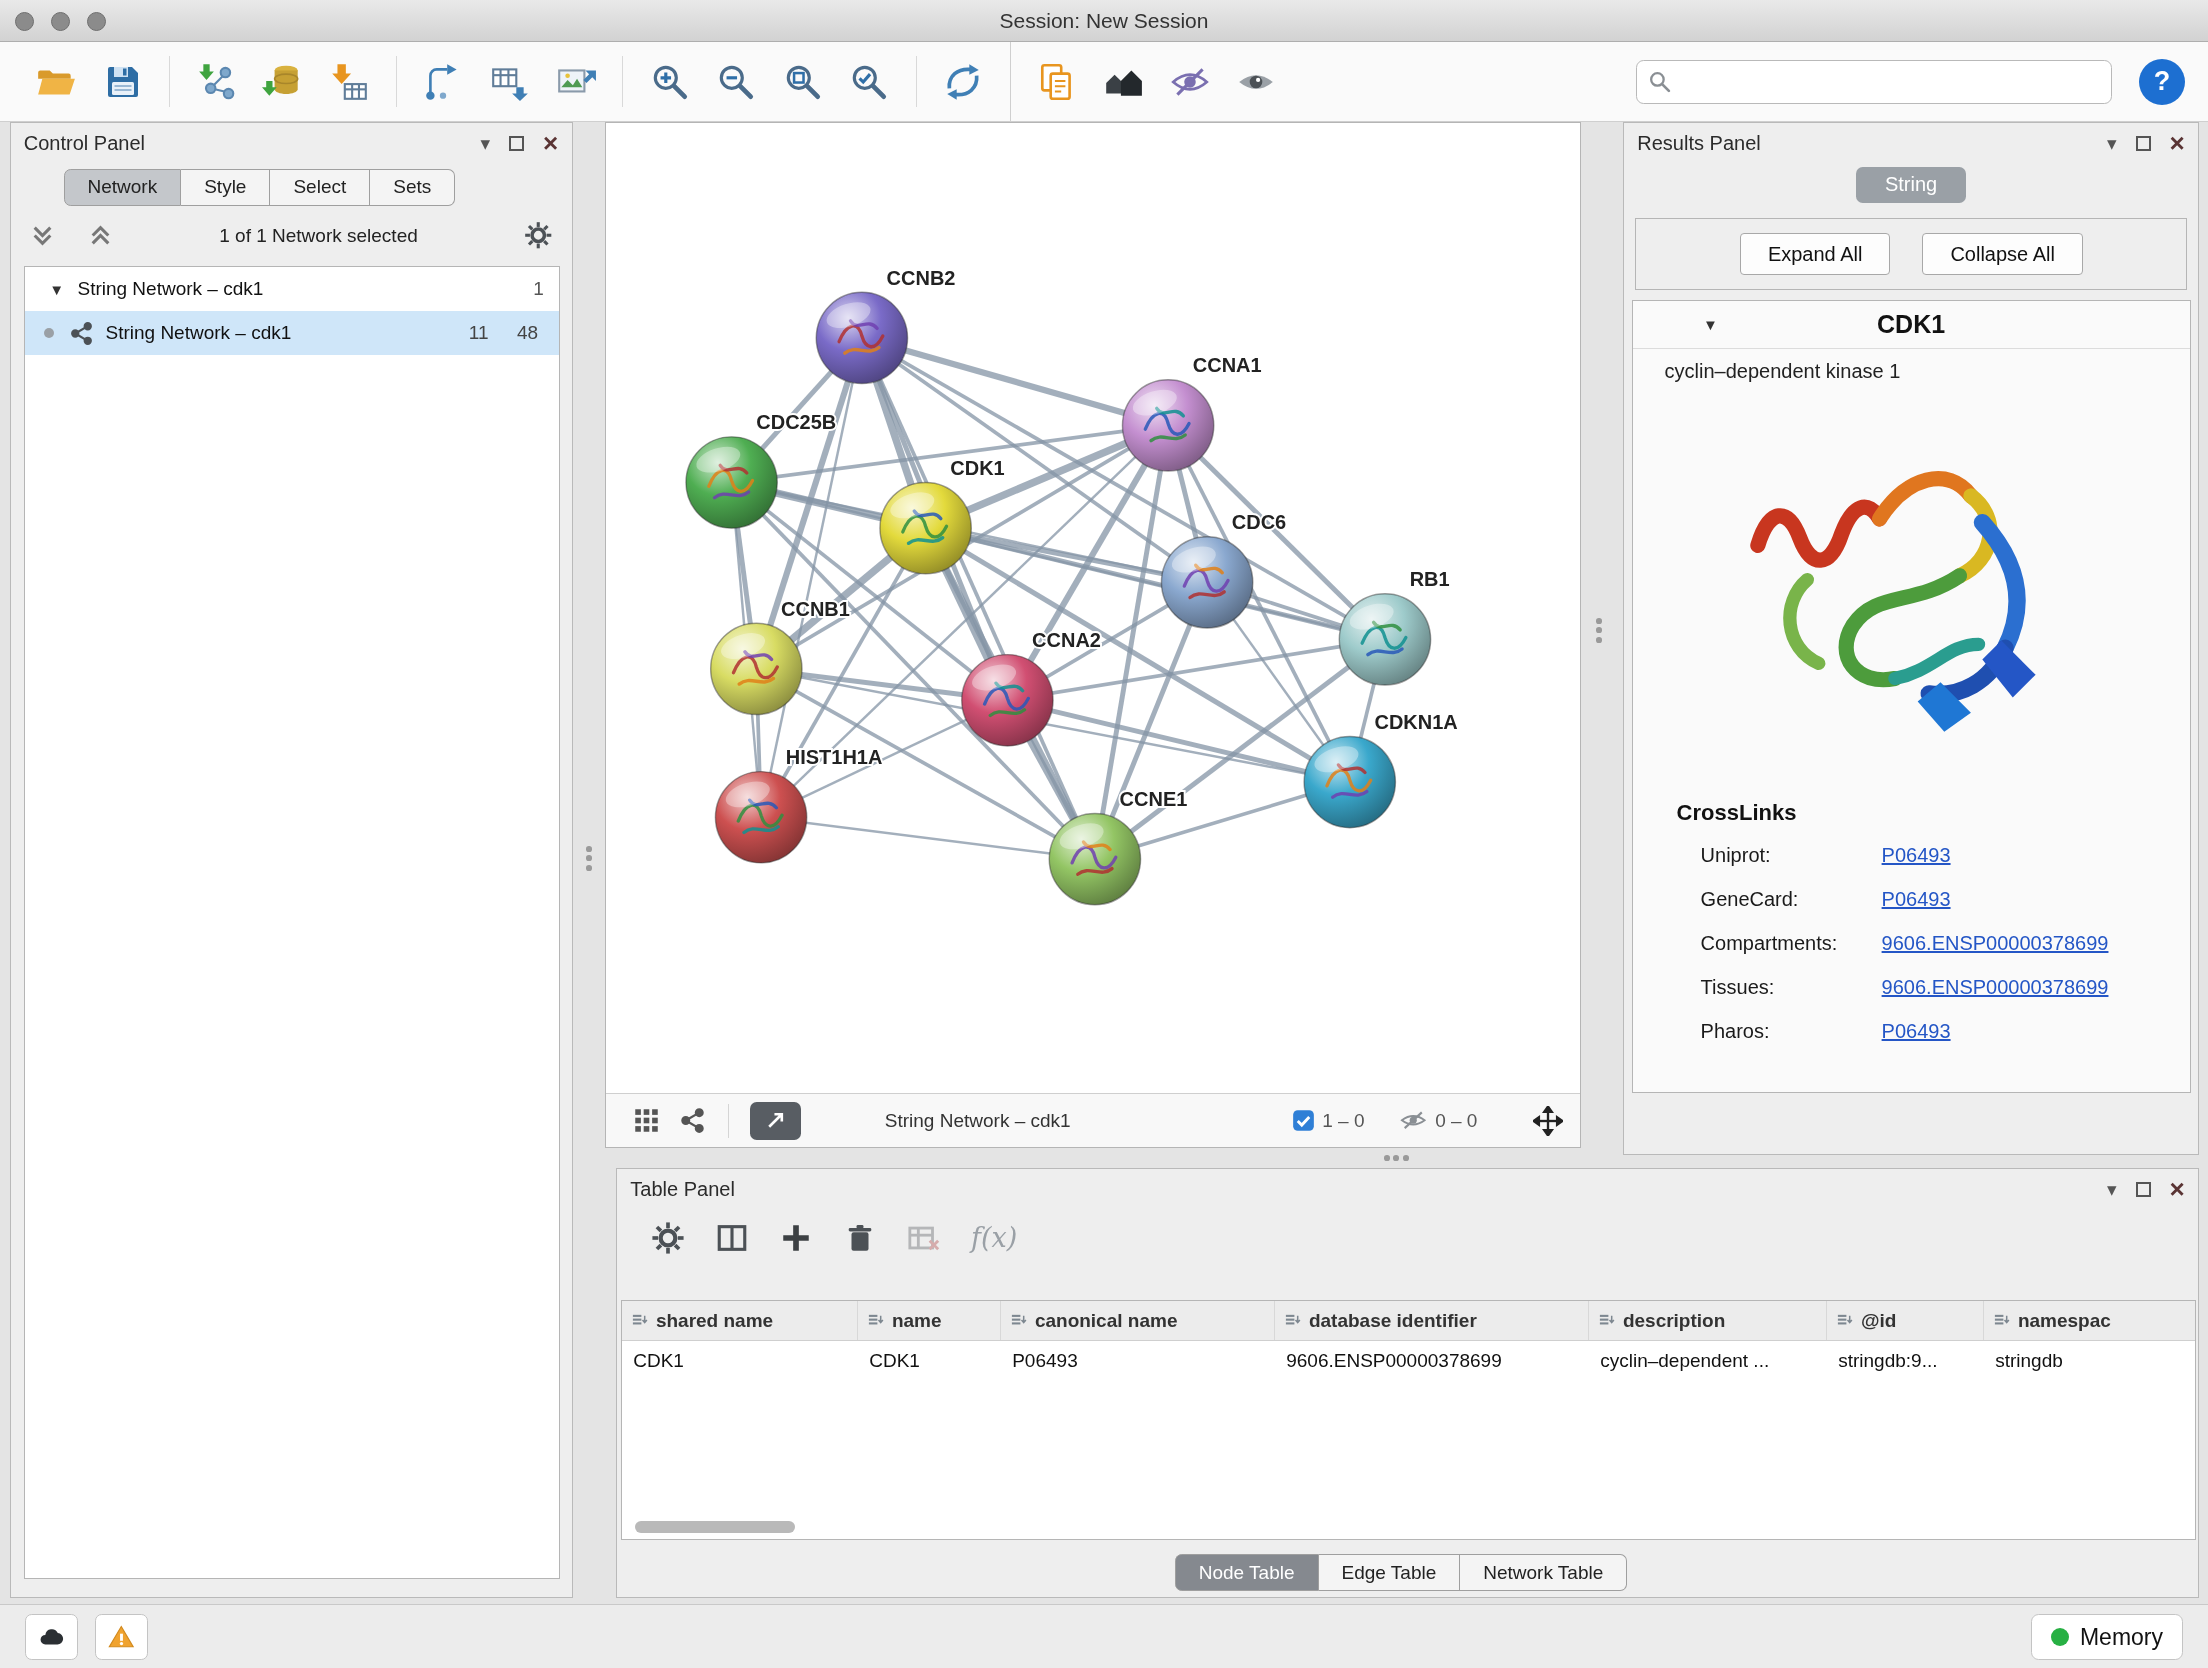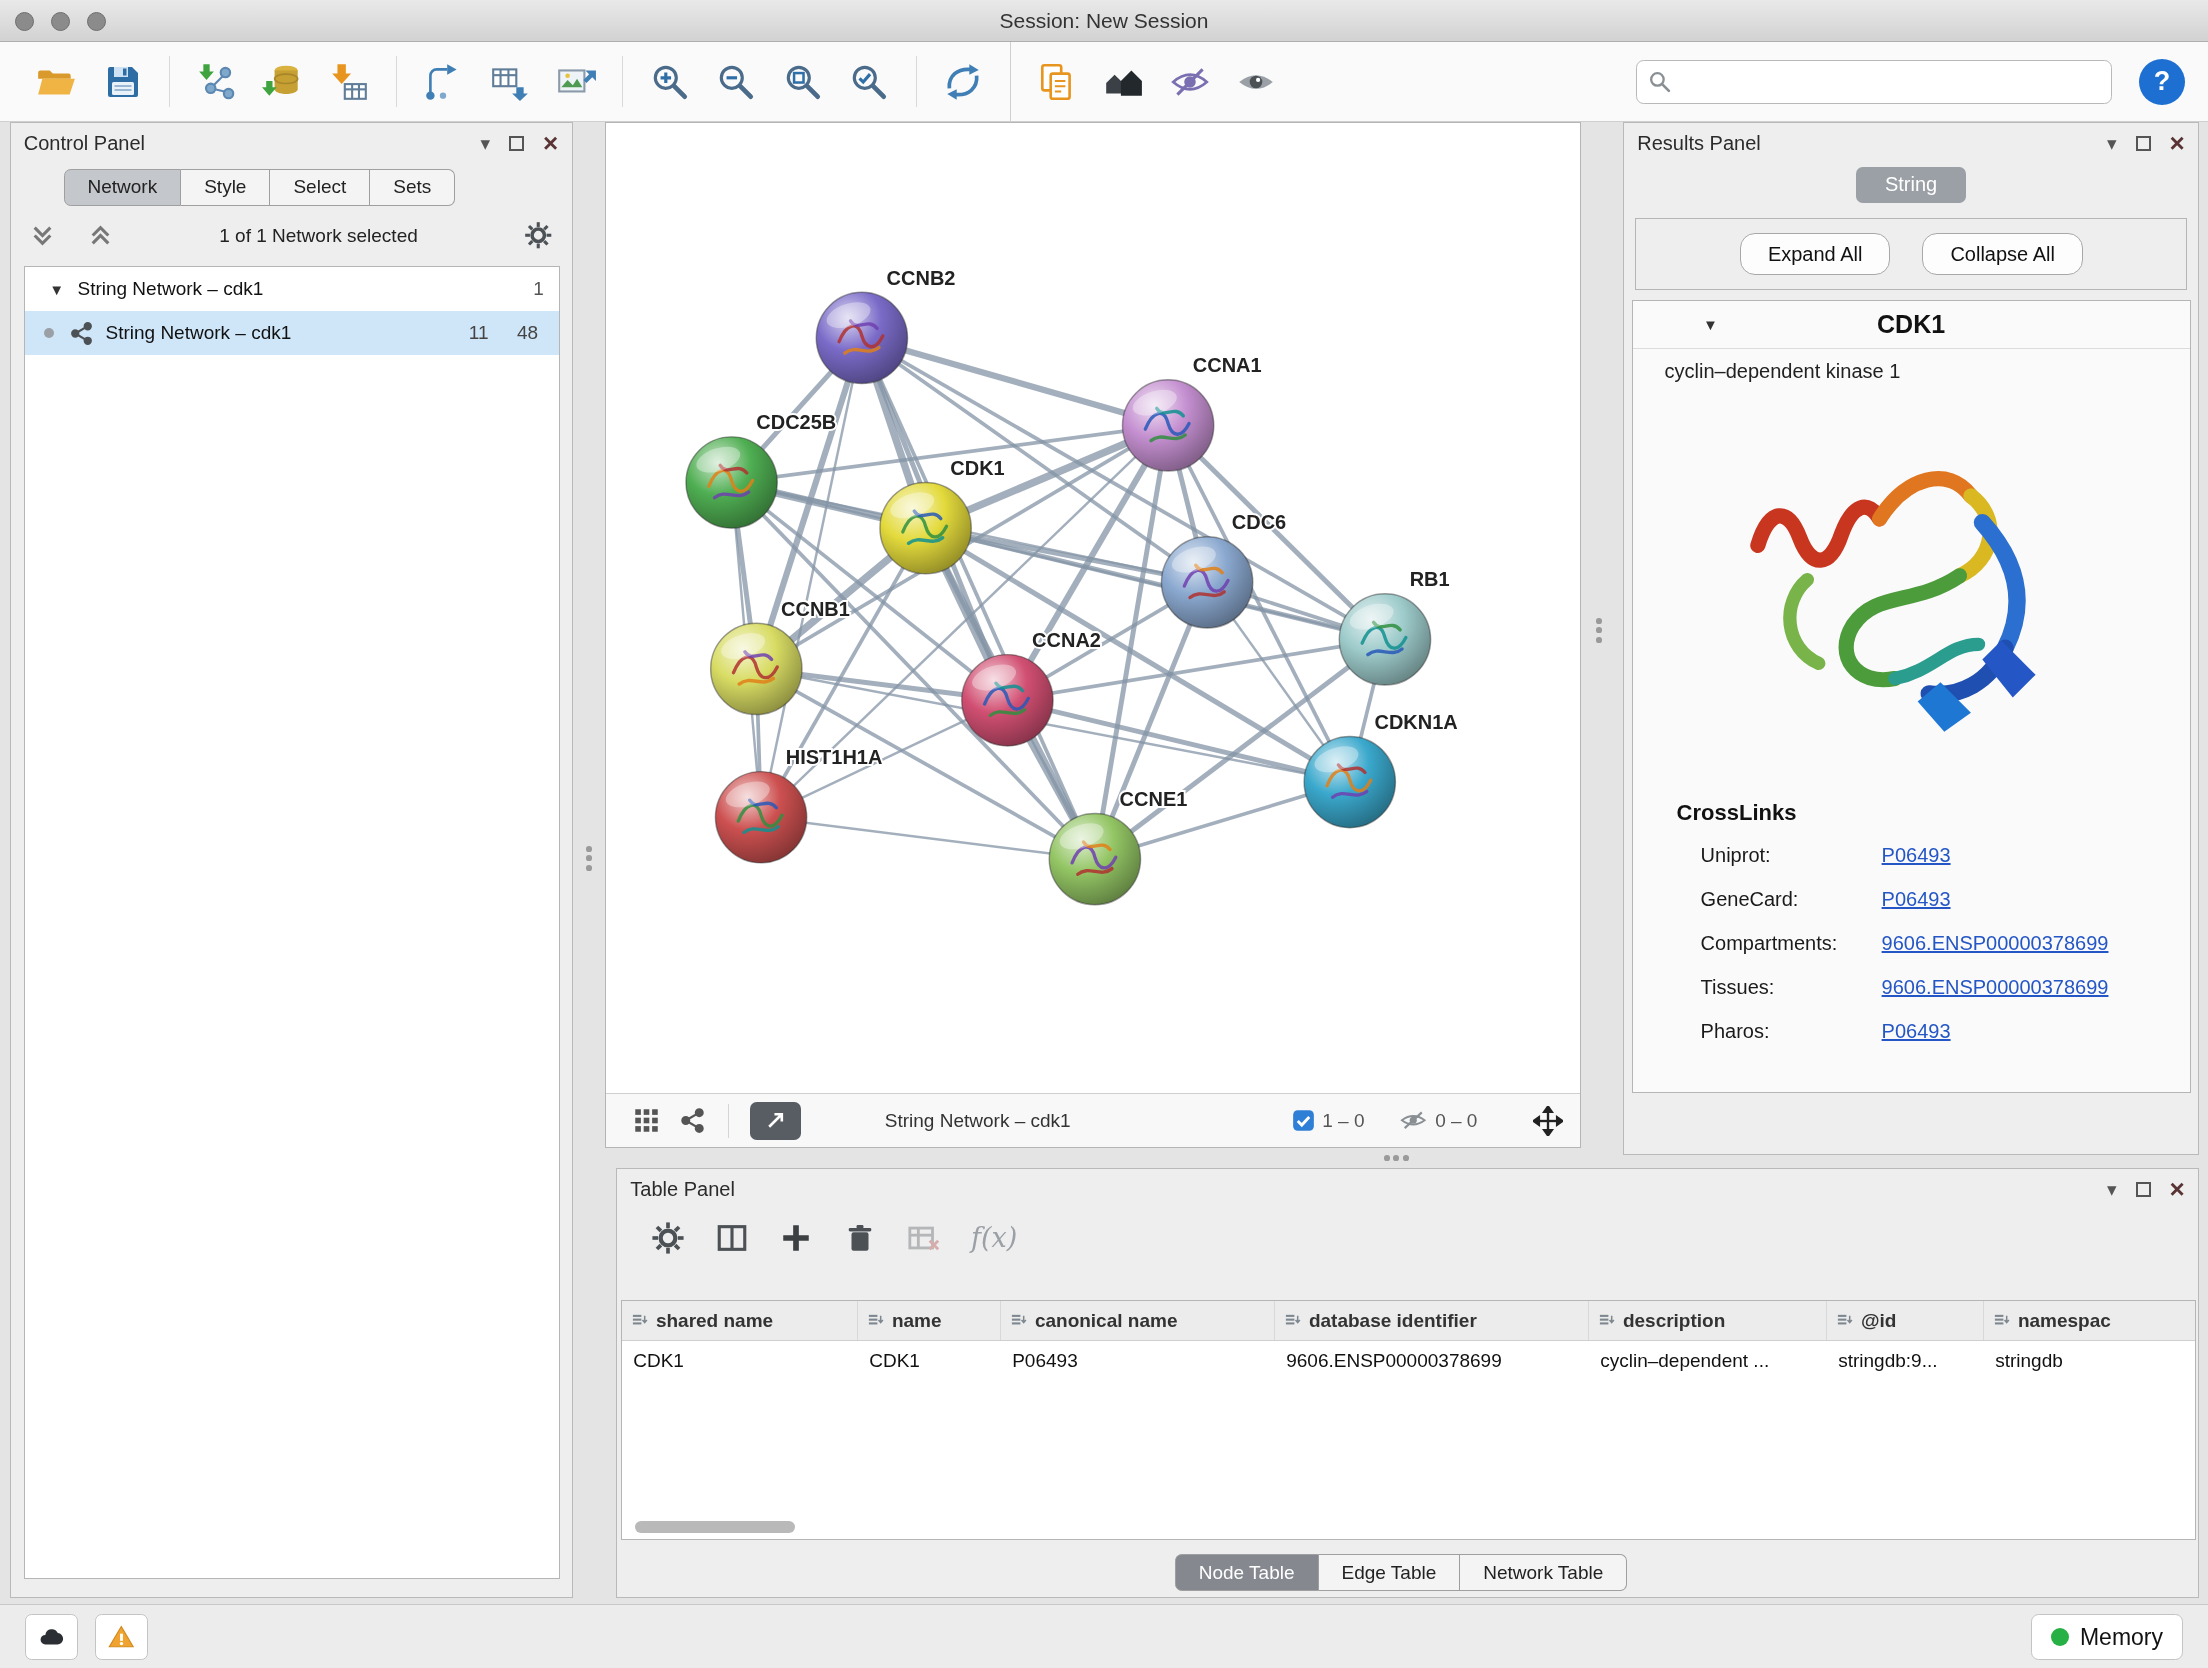--- a/index.html
+++ b/index.html
@@ -73,21 +73,21 @@
     align-items:center; justify-content:center; margin:0 7.6px; }
   .nf-title { font-size:19px; color:#333; margin-left:76px; }
   .nf-count { font-size:19px; color:#555; margin:0 7.6px; }
 
   
   .results-panel { left:1623px; top:122px; width:576px; height:1033px; }
   .string-tab { margin:3.8px auto 0 auto; width:fit-content; background:#9aa0a6; color:#fff;
     border-radius:6.7px; padding:6.7px 28.5px; font-size:20px; }
   .rp-box1 { position:absolute; left:11.4px; top:95px; width:552px; height:72px; border:1px solid #b5b5b5;
     display:flex; align-items:center; justify-content:center; gap:32px; }
-  .rp-btn { background:#fdfdfd; border:1px solid #a8a8a8; border-radius:15px; padding:8.6px 27px; font-size:20px; color:#111; }
+  .rp-btn { background:#fdfdfd; border:1px solid #a8a8a8; border-radius:4px; padding:8.6px 27px; font-size:20px; color:#111; }
   .rp-entry { position:absolute; left:7.6px; top:177px; width:559px; height:793px; border:1px solid #b5b5b5;
     background:#fafafa; overflow:hidden; }
   .entry-header { position:relative; height:48px; display:flex; align-items:center; justify-content:center;
     border-bottom:1px solid #dcdcdc; }
   .entry-header .disc-triangle { position:absolute; left:61px; }
   .entry-gene { font-size:25px; font-weight:bold; color:#111; }
   .entry-desc { font-size:20px; color:#222; padding:11.4px 0 0 32px; }
   .protein-img { display:block; margin:13.3px auto 0 auto; }
   .crosslinks-heading { font-size:22px; font-weight:bold; color:#111; padding:13.3px 0 7.6px 44px; }
   .cl-row { padding-left:68px; height:44px; display:flex; align-items:center; }

